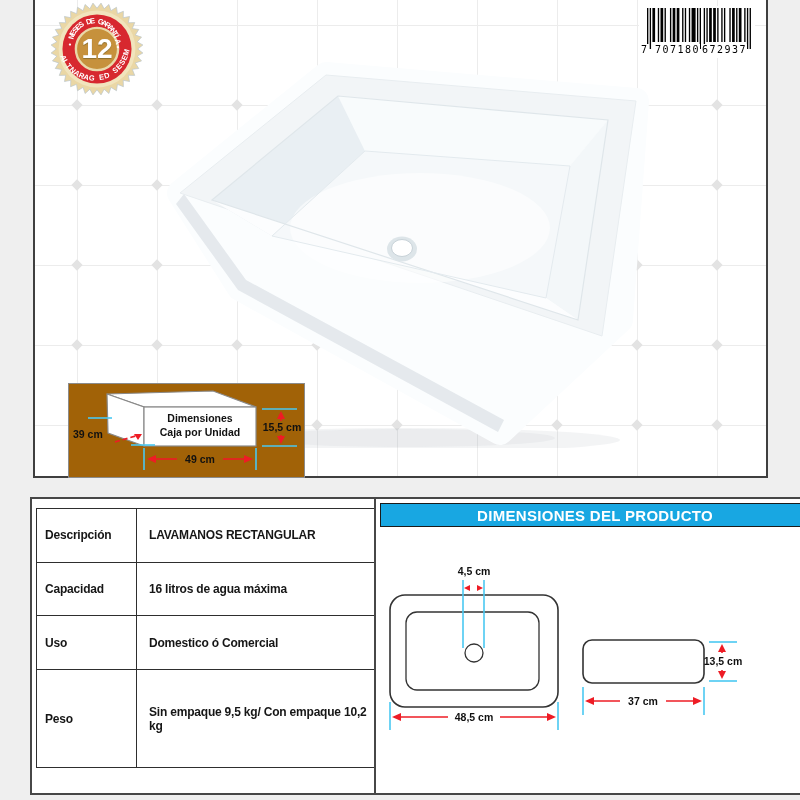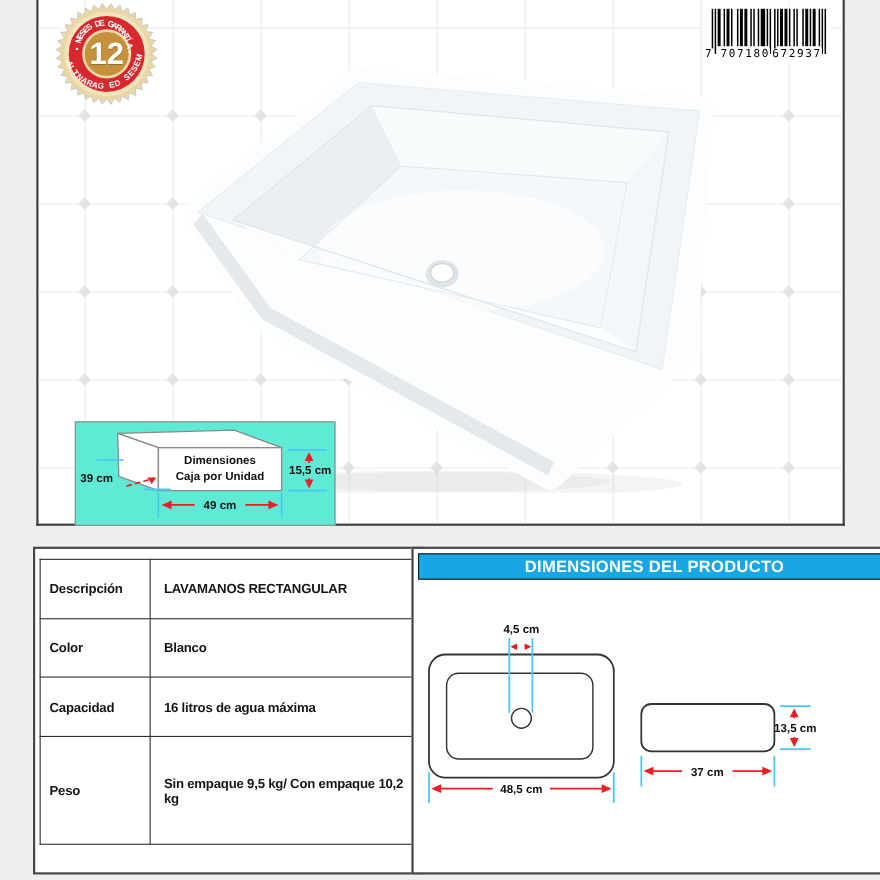--- a/index.html
+++ b/index.html
@@ -31,21 +31,21 @@
   .barcode{position:absolute;left:604px;top:6px;width:116px;height:52px;background:#fff;}
   .barcode svg{position:absolute;left:0;top:0;}
   .bc-digits{position:absolute;left:0;top:38px;width:116px;height:14px;
     font-family:"DejaVu Sans Mono",monospace;font-size:10px;color:#000;}
   .bc-digits span{position:absolute;background:#fff;letter-spacing:1.5px;}
   .bc-sys{left:2px;}
   .bc-left{left:16px;}
   .bc-right{left:63px;}
 
   
-  .boxdim{position:absolute;left:33px;top:383px;width:237px;height:95px;background:#5eead4;
+  .boxdim{position:absolute;left:33px;top:383px;width:237px;height:95px;background:#a16207;
     border:1.5px solid #8b8b8b;box-sizing:border-box;z-index:3;}
   .boxdim svg{position:absolute;left:0;top:0;}
 
   
   .panel{position:absolute;top:497px;height:298px;background:#fff;border:2px solid #474747;
     box-sizing:border-box;padding:4px;}
   .panel-spec{left:30px;width:355px;}
   .panel-dims{left:374px;width:442px;}
   .panel-header{height:22px;background:#18a7e2;border:1px solid #1a1a1a;color:#fff;
     display:flex;align-items:center;justify-content:center;font-weight:bold;font-size:15px;
@@ -279,26 +279,26 @@
   </div>
 
   <div class="panel panel-spec">
     <table class="spec">
       <tbody id="specBody">
           <tr>
             <td class="sp-label">Descripción</td>
             <td class="sp-value">LAVAMANOS RECTANGULAR</td>
           </tr>
           <tr>
-            <td class="sp-label">Color</td>
-            <td class="sp-value">Blanco</td>
+            <td class="sp-label">Capacidad</td>
+            <td class="sp-value">16 litros de agua máxima</td>
           </tr>
           <tr>
-            <td class="sp-label">Capacidad</td>
-            <td class="sp-value">16 litros de agua máxima</td>
+            <td class="sp-label">Uso</td>
+            <td class="sp-value">Domestico ó Comercial</td>
           </tr>
           <tr>
             <td class="sp-label">Peso</td>
             <td class="sp-value">Sin empaque 9,5 kg/  Con empaque 10,2 kg</td>
           </tr>
         </tbody>
     </table>
   </div>
 
   <div class="panel panel-dims">

